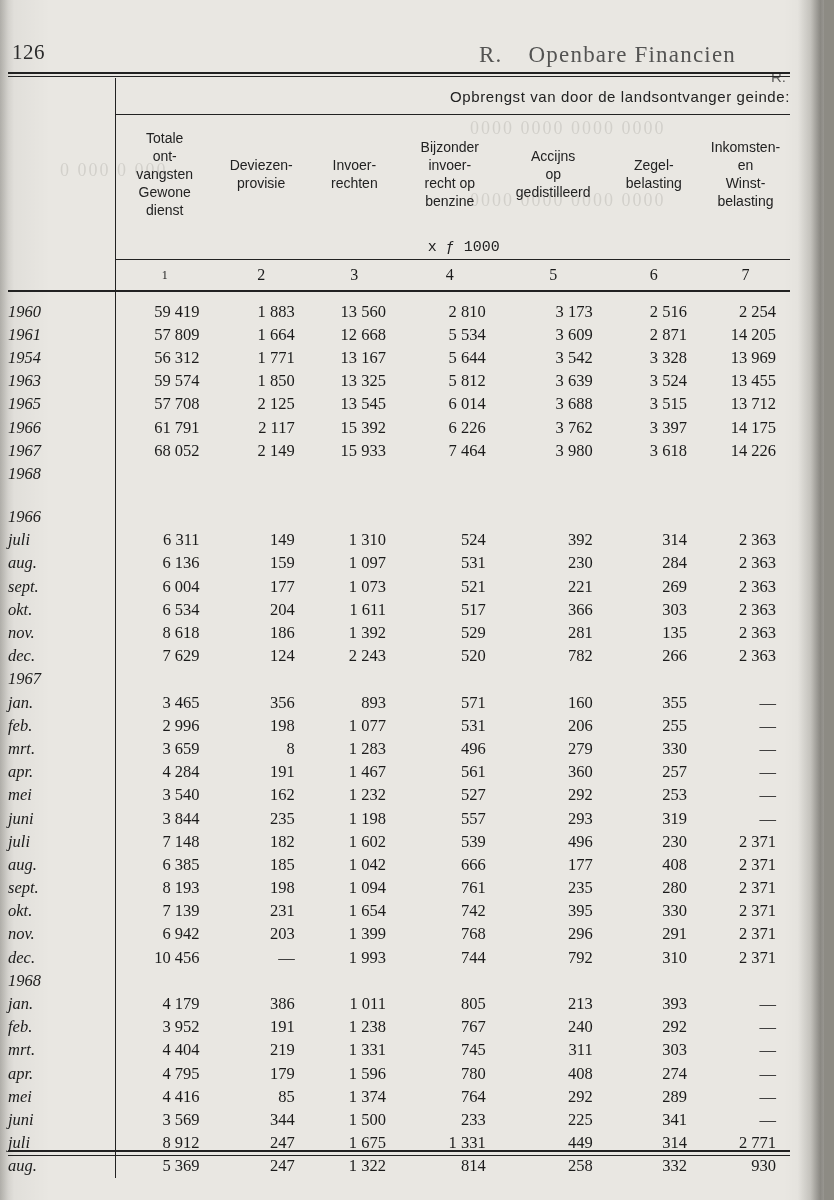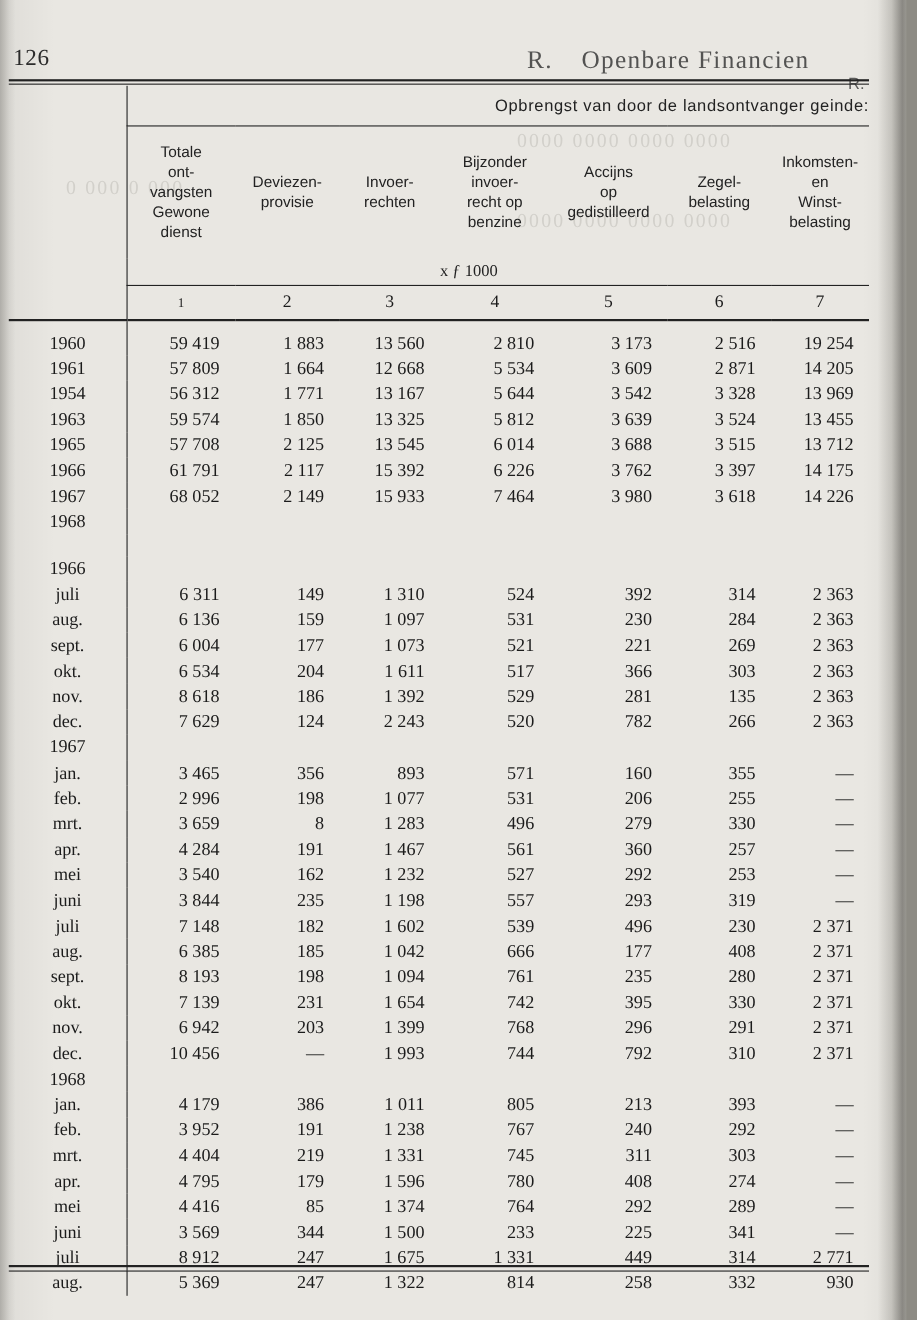--- a/index.html
+++ b/index.html
@@ -134,44 +134,45 @@
     text-align: center;
     font-family: "Liberation Sans", sans-serif;
     font-size: 14px;
     line-height: 1.28;
     color: #222;
     padding: 4px 2px 0 2px;
   }
   .colhead.first { font-size: 14px; }
   .unit-row td {
     height: 24px;
-    text-align: left;
-    font-family: Liberation Serif, serif;
+    text-align: right;
+    font-family: Liberation Mono, monospace;
     font-size: 15px;
     color: #222;
     border-bottom: 1px solid #222;
   }
   .numhead td {
     height: 30px;
     text-align: center;
     font-family: "Liberation Serif", serif;
     font-size: 16px;
     color: #1b1b1b;
   }
   .numhead td.c1 { font-size: 12px; }
 
   
   .vline { border-left: 1.5px solid #222; }
 
   .thickline-top td { border-top: 2px solid #222; }
 
   .lbl {
     width: 118px;
-    text-align: center;
+    text-align: left;
     padding-left: 28px;
+    font-style: italic;
     font-size: 16.5px;
     white-space: nowrap;
     margin-top: 28px;
   }
   .num {
     text-align: right;
     font-size: 16.5px;
     font-variant-numeric: tabular-nums;
   }
   tr.data td { height: 23.2px; }
@@ -329,21 +330,21 @@
         </tr>
 
         <tr class="data">
           <td class="lbl">1960</td>
           <td class="num vline">59 419</td>
           <td class="num">1 883</td>
           <td class="num">13 560</td>
           <td class="num">2 810</td>
           <td class="num">3 173</td>
           <td class="num">2 516</td>
-          <td class="num">19 254</td>
+          <td class="num">2 254</td>
         </tr>
         <tr class="data">
           <td class="lbl">1961</td>
           <td class="num vline">57 809</td>
           <td class="num">1 664</td>
           <td class="num">12 668</td>
           <td class="num">5 534</td>
           <td class="num">3 609</td>
           <td class="num">2 871</td>
           <td class="num">14 205</td>

